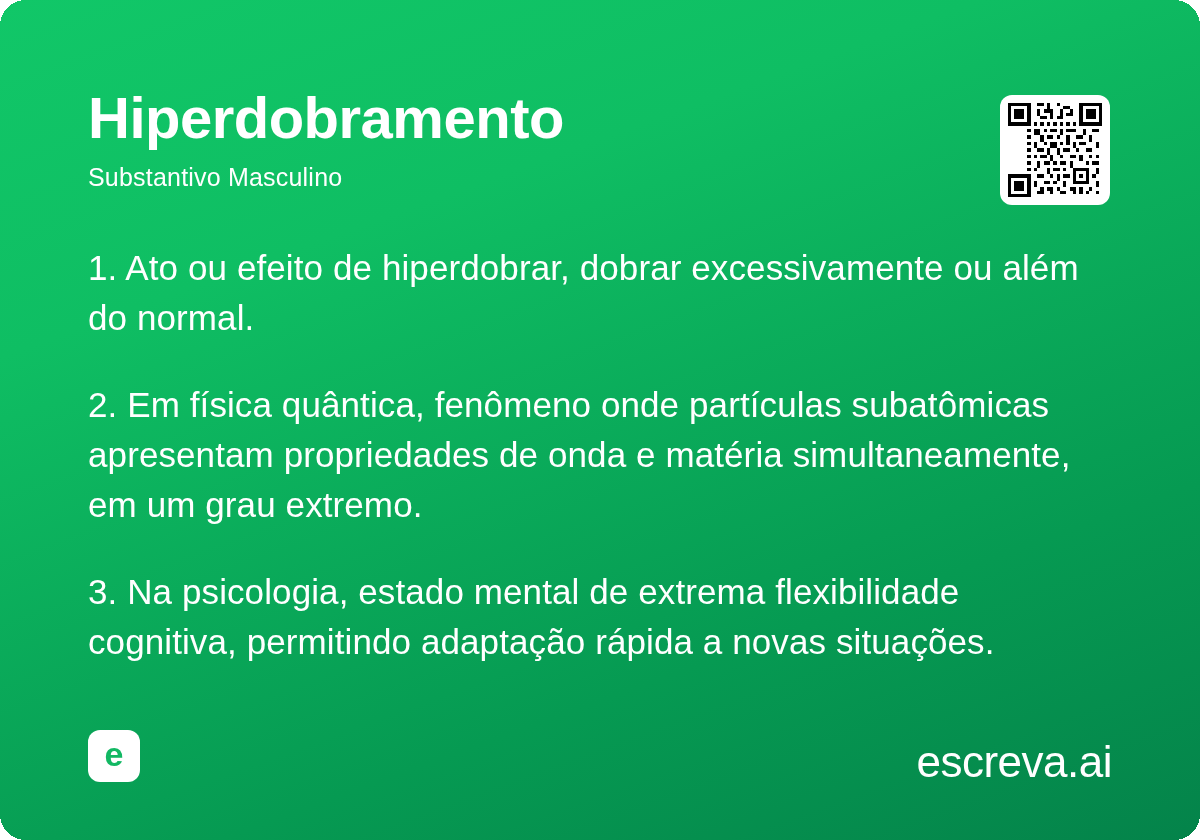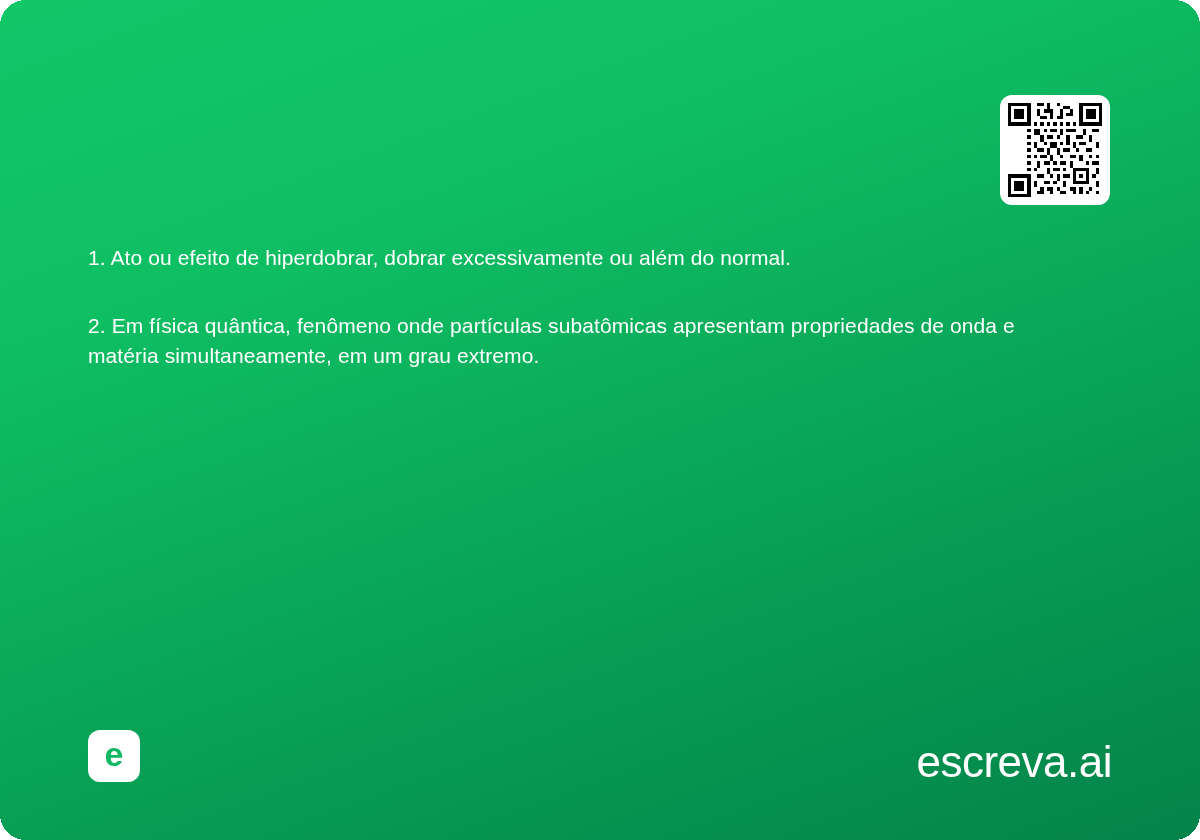--- a/index.html
+++ b/index.html
@@ -75,21 +75,21 @@
 
   .definitions {
     position: absolute;
     top: 243px;
     left: 88px;
     width: 1000px;
   }
 
   .definition {
     margin: 0 0 38px 0;
-    font-size: 21px;
+    font-size: 35px;
     line-height: 1.42;
     color: #ffffff;
     letter-spacing: 0.1px;
     max-width: 1000px;
   }
   .definition:last-child { margin-bottom: 0; }
 
   .footer {
     position: absolute;
     left: 88px;
@@ -133,20 +133,24 @@
 </head>
 <body>
 
 <div class="card">
 
   <div class="corner tl"></div>
   <div class="corner tr"></div>
   <div class="corner bl"></div>
   <div class="corner br"></div>
 
+  <div class="header">
+    <h1 class="word">Hiperdobramento</h1>
+    <p class="wordclass">Substantivo Masculino</p>
+  </div>
 
   <div class="qr">
     <svg viewBox="0 0 29 29" shape-rendering="crispEdges" aria-hidden="true">
       <rect width="29" height="29" fill="#ffffff"></rect>
       <g fill="#000000">
 
         <rect x="0" y="0" width="7" height="1"></rect>
           <rect x="0" y="6" width="7" height="1"></rect>
         <rect x="0" y="0" width="1" height="7"></rect>
           <rect x="6" y="0" width="1" height="7"></rect>
@@ -265,20 +269,21 @@
           <rect x="20" y="27" width="1" height="1"></rect>
         <rect x="24" y="27" width="1" height="1"></rect>
           <rect x="27" y="27" width="1" height="1"></rect>
       </g>
     </svg>
   </div>
 
   <div class="definitions">
     <p class="definition">1. Ato ou efeito de hiperdobrar, dobrar excessivamente ou além do normal.</p>
     <p class="definition">2. Em física quântica, fenômeno onde partículas subatômicas apresentam propriedades de onda e matéria simultaneamente, em um grau extremo.</p>
+    <p class="definition">3. Na psicologia, estado mental de extrema flexibilidade cognitiva, permitindo adaptação rápida a novas situações.</p>
   </div>
 
   <div class="footer">
     <div class="logo-mark">
       <span>e</span>
     </div>
     <div class="brand">escreva.ai</div>
   </div>
 
 </div>

